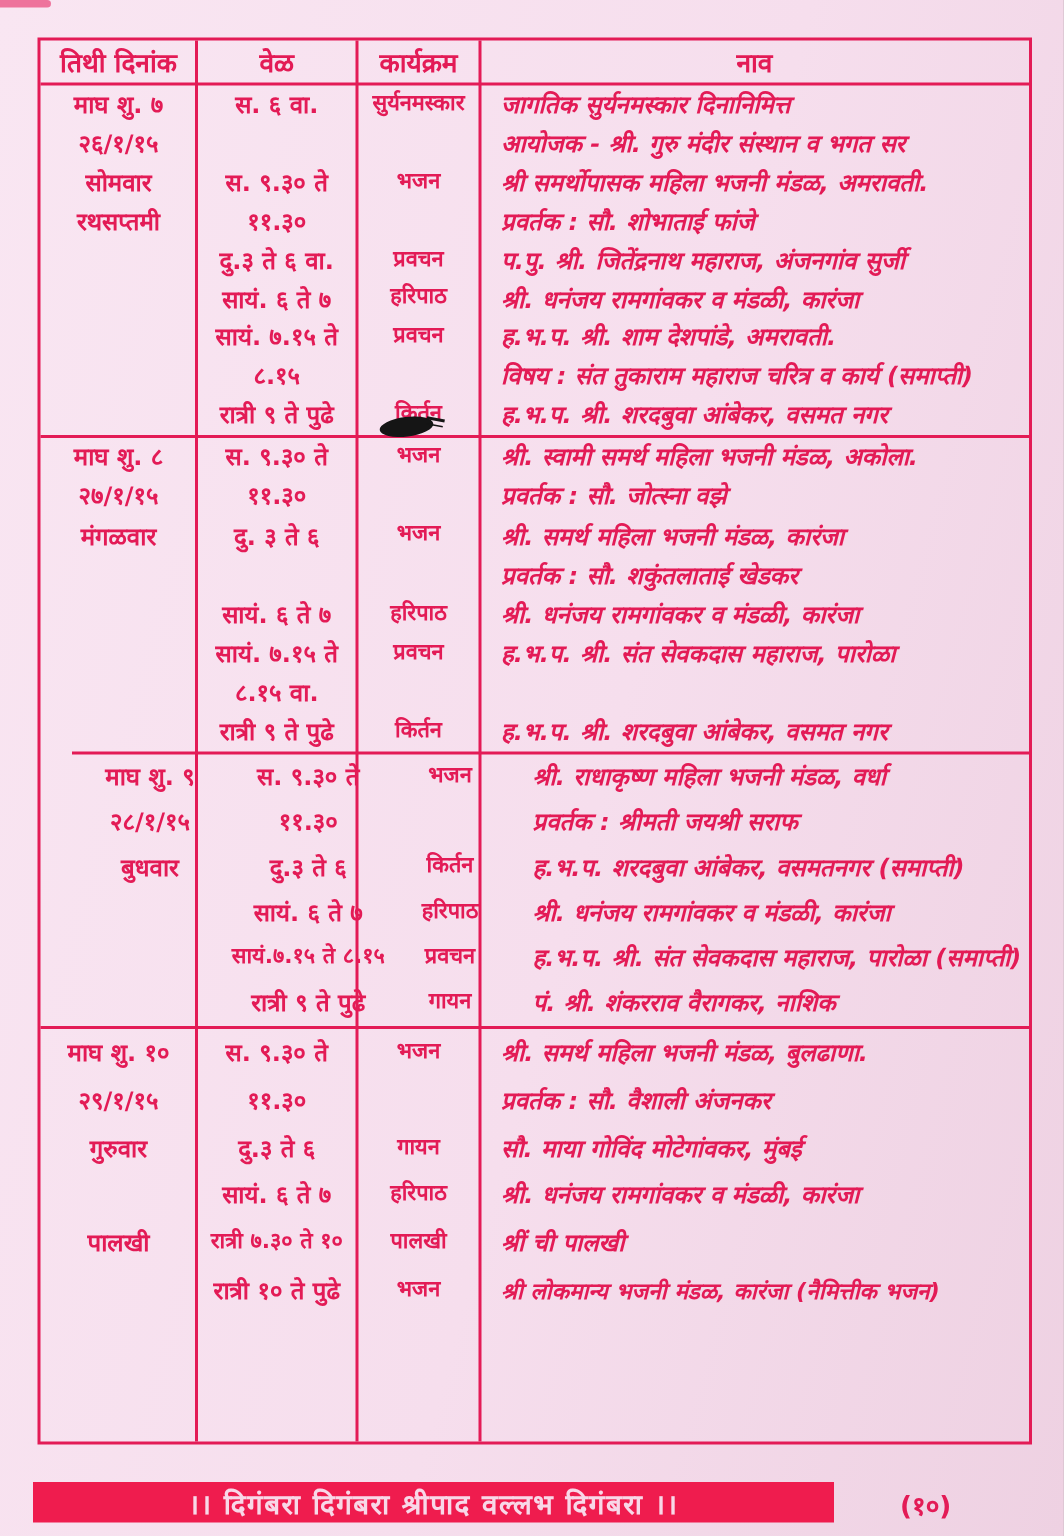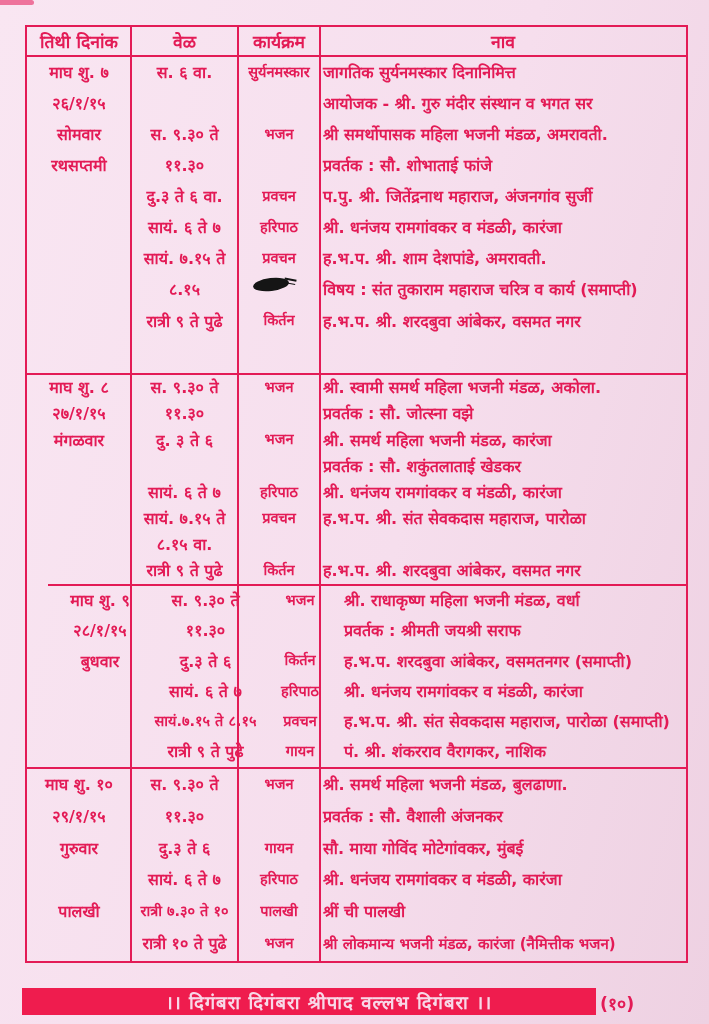--- a/index.html
+++ b/index.html
@@ -37,36 +37,36 @@
   }
   .grp{display:flex;flex-direction:column;box-sizing:border-box;}
   .grp + .grp{border-top:2px solid var(--acc);}
   .row{
     display:grid;grid-template-columns:104px 107px 82px 1fr;
     height:var(--rh);align-items:center;
     color:var(--acc);font-weight:700;font-size:16px;line-height:1.1;
   }
   .cd,.ct{text-align:center;}
   .cp{text-align:center;font-size:14.5px;}
-  .cn{padding-left:3px;padding-right:4px;font-size:16px;}
+  .cn{padding-left:14px;padding-right:4px;font-size:16px;font-style:italic;}
   
   .blot{
     position:absolute;left:253px;top:278px;width:36px;height:13px;
     background:#151515;border-radius:50%;transform:rotate(-7deg);
   }
   .blot::after{
     content:"";position:absolute;right:-8px;top:3px;width:12px;height:2px;
     background:#151515;transform:rotate(18deg);
     box-shadow:0 4px 0 -0.5px #151515;
   }
   
   .mantra-bar{
     position:absolute;left:22px;top:988px;width:534px;height:27px;
     background:var(--bar);
-    display:flex;align-items:center;justify-content:center;padding-left:40px;
+    display:flex;align-items:center;justify-content:center;
   }
   .mantra-text{
     color:var(--bartext);font-weight:700;font-size:18.5px;letter-spacing:1px;
     white-space:nowrap;
   }
   .page-num{
     position:absolute;left:600px;top:991px;
     color:var(--acc);font-weight:700;font-size:17.5px;
   }
 </style>
@@ -81,21 +81,21 @@
     <div class="vline v2"></div>
     <div class="vline v3"></div>
 
     <div class="thead">
       <span>तिथी दिनांक</span>
       <span>वेळ</span>
       <span>कार्यक्रम</span>
       <span>नाव</span>
     </div>
 
-    <div class="grp" style="height:316px;--rh:31.1px;">
+    <div class="grp" style="height:233px;--rh:31.1px;">
       <div class="row">
         <span class="cd">माघ शु. ७</span>
         <span class="ct">स. ६ वा.</span>
         <span class="cp">सुर्यनमस्कार</span>
         <span class="cn">जागतिक सुर्यनमस्कार दिनानिमित्त</span>
       </div>
       <div class="row">
         <span class="cd">२६/१/१५</span>
         <span class="ct"></span>
         <span class="cp"></span>

